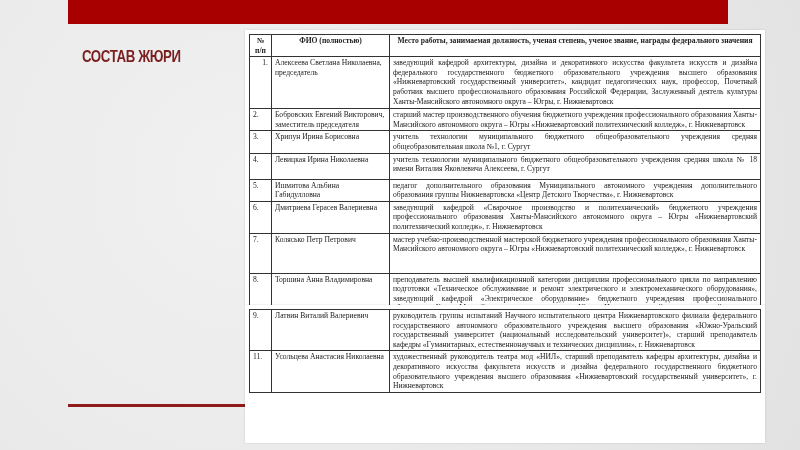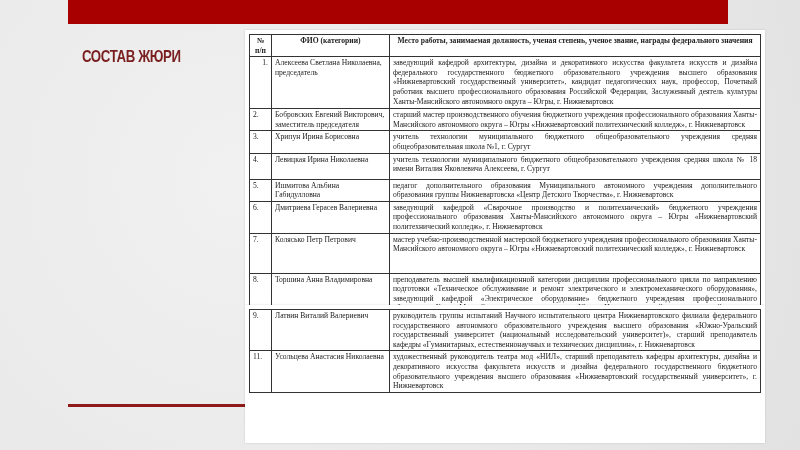--- a/index.html
+++ b/index.html
@@ -48,21 +48,21 @@
 
 <div class="top-bar"></div>
 <div class="slide-title">СОСТАВ ЖЮРИ</div>
 <div class="accent-line"></div>
 
 <div class="sheet sheet1">
   <table>
     <thead>
       <tr>
         <th class="c-num">№ п/п</th>
-        <th class="c-name">ФИО (категории)</th>
+        <th class="c-name">ФИО (полностью)</th>
         <th>Место работы, занимаемая должность, ученая степень, ученое звание, награды федерального значения</th>
       </tr>
     </thead>
     <tbody id="tbody1">
       <tr style="height:52px">
         <td class="c-num num-right">1.</td>
         <td class="c-name"><span>Алексеева Светлана Николаевна,</span><span class="role">председатель</span></td>
         <td class="desc">заведующий кафедрой архитектуры, дизайна и декоративного искусства факультета искусств и дизайна федерального государственного бюджетного образовательного учреждения высшего образования «Нижневартовский государственный университет», кандидат педагогических наук, профессор, Почетный работник высшего профессионального образования Российской Федерации, Заслуженный деятель культуры Ханты-Мансийского автономного округа – Югры, г. Нижневартовск</td>
       </tr>
       <tr>

